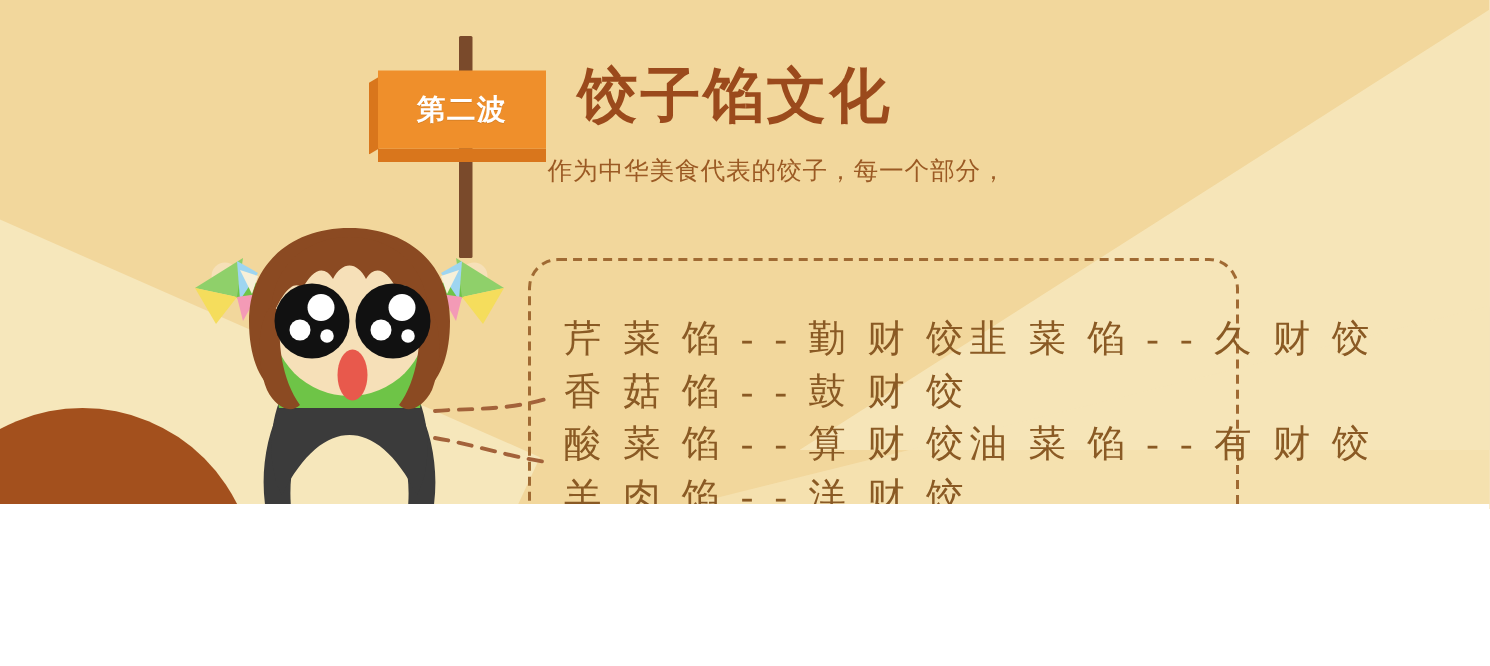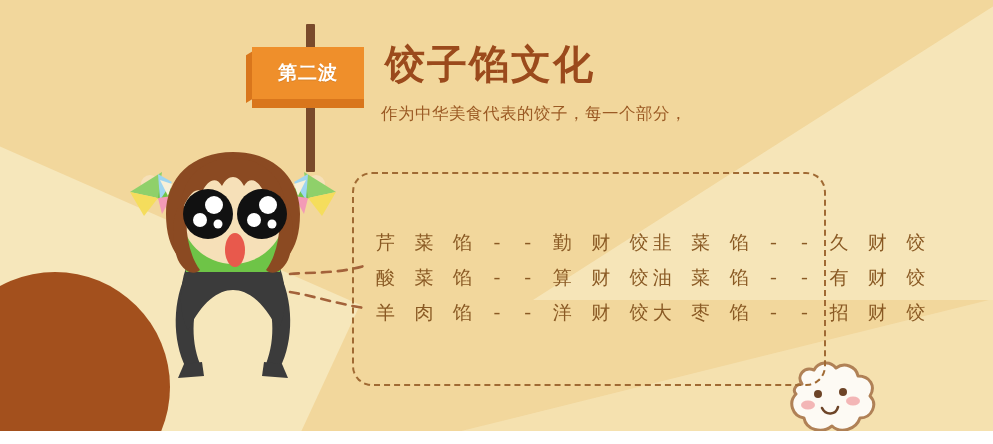--- a/index.html
+++ b/index.html
@@ -2,21 +2,21 @@
 <html><head>
 <meta charset="utf-8">
 <style>
   html,body{margin:0;padding:0;}
   body{
     font-family:"Liberation Sans","DejaVu Sans",sans-serif;
     background:#ffffff;
   }
   #stage{
     position:relative;
-    width:993px;height:431px;
+    width:993px;height:336px;
     overflow:hidden;
     background:#f2d79c;
   }
   
   .bg-base{position:absolute;inset:0;background:#f2d79c;}
   .wedge-left{
     position:absolute;left:-60px;top:120px;width:420px;height:420px;
     background:#f6e7bb;
     clip-path:polygon(100% 44%, 0% 0%, 0% 100%, 74% 100%);
   }
@@ -65,36 +65,36 @@
     position:absolute;left:364px;top:44px;
     font-family:"DejaVu Serif","Liberation Serif",serif;
     font-size:40px;font-weight:bold;color:#9b4a1c;letter-spacing:2px;
     white-space:nowrap;line-height:1;padding-left:21px;
   }
   .desc{
     position:absolute;left:365px;top:99px;width:620px;
     font-family:"DejaVu Sans","Liberation Sans",sans-serif;
     font-size:16.5px;color:#9b5a24;line-height:29px;letter-spacing:.5px;
   }
-  .desc div{white-space:nowrap;margin-left:16px;}
+  .desc div{white-space:nowrap;}
   
   .list-box{
     position:absolute;left:352px;top:172px;width:474px;height:214px;
     border:2px dashed #a06a33;border-radius:20px;
     box-sizing:border-box;
   }
   .list-inner{
     position:absolute;left:0;top:0;width:100%;height:100%;
     display:flex;flex-direction:column;justify-content:center;
     padding:0 22px;box-sizing:border-box;
   }
   .list-row{
     display:flex;justify-content:space-between;
-    font-family:Liberation Mono, monospace;
-    font-size:19px;color:#8a5a24;letter-spacing:4px;
+    font-family:Liberation Serif, serif;
+    font-size:25px;color:#8a5a24;letter-spacing:4px;
     line-height:35px;white-space:nowrap;
   }
   .list-cell{flex:0 0 auto;}
   .list-cell.right{padding-right:4px;}
   
   .connector{position:absolute;left:288px;top:258px;width:80px;height:56px;}
   
   .girl{position:absolute;left:128px;top:150px;width:225px;height:235px;}
   
   .dumpling{position:absolute;left:780px;top:358px;width:110px;height:86px;}
@@ -200,27 +200,27 @@
     </g>
   </svg>
 
   <div class="list-box">
     <div class="list-inner">
       <div class="list-row">
         <span class="list-cell">芹 菜 馅 - - 勤 财 饺</span>
         <span class="list-cell right">韭 菜 馅 - - 久 财 饺</span>
       </div>
       <div class="list-row">
+        <span class="list-cell right">香 菇 馅 - - 鼓 财 饺</span>
       </div>
       <div class="list-row">
         <span class="list-cell">酸 菜 馅 - - 算 财 饺</span>
         <span class="list-cell right">油 菜 馅 - - 有 财 饺</span>
       </div>
       <div class="list-row">
       </div>
       <div class="list-row">
         <span class="list-cell">羊 肉 馅 - - 洋 财 饺</span>
-        <span class="list-cell right">大 枣 馅 - - 招 财 饺</span>
       </div>
     </div>
   </div>
 
 </div>
 
 </body></html>

